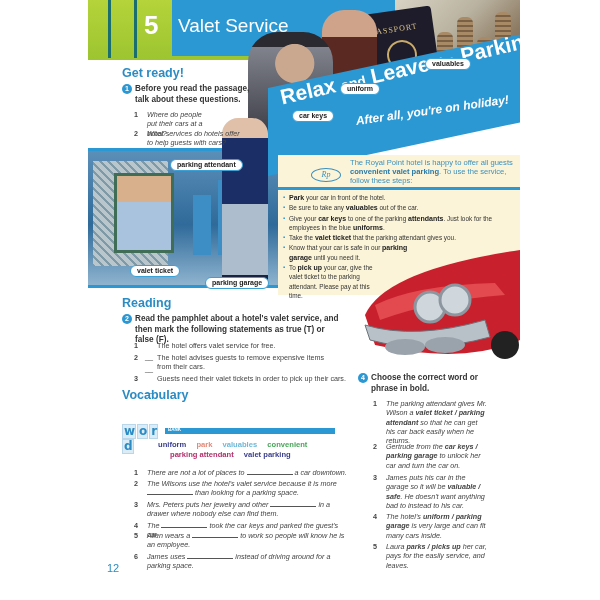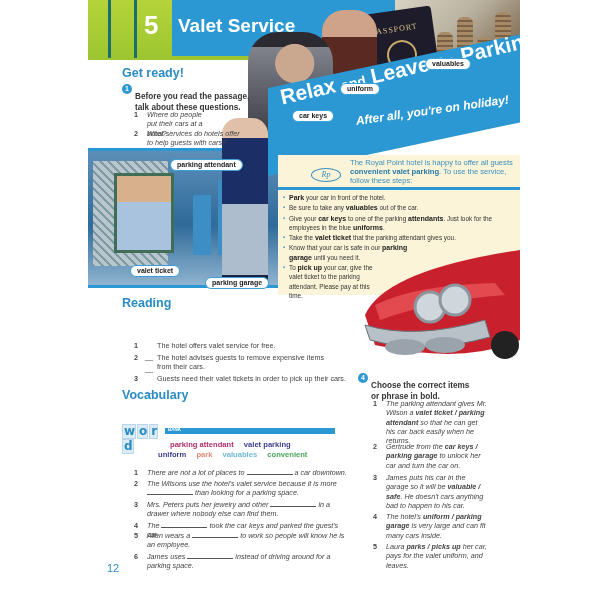--- a/index.html
+++ b/index.html
@@ -8,21 +8,21 @@
 
   .page { position: absolute; left: 0; top: 0; width: 600px; height: 600px; background: #fff; }
 
   
   .hdr-green { position: absolute; left: 88px; top: 0; width: 84px; height: 60px;
     background: linear-gradient(180deg, #b5d33a 0%, #9cc530 100%); }
   .hdr-stripe { position: absolute; top: 0; width: 3px; height: 58px; background: #1a6f6e; }
   .hdr-blue { position: absolute; left: 172px; top: 0; width: 348px; height: 58px; background: #2b98d3; }
   .hdr-greenline { position: absolute; left: 172px; top: 56px; width: 348px; height: 4px; background: #9cc530; }
   .chapter-num { position: absolute; left: 144px; top: 10px; font-size: 26px; font-weight: bold; color: #fff; }
-  .chapter-title { position: absolute; left: 178px; top: 15px; font-size: 19px; font-weight: bold; color: #fff; }
+  .chapter-title { position: absolute; left: 178px; top: 15px; font-size: 19px; font-weight: normal; color: #fff; }
 
   
   .photo { position: absolute; overflow: hidden; }
   .photo-money { left: 395px; top: 0; width: 125px; height: 92px;
     background: linear-gradient(135deg, #d9d3c4 0%, #b9b2a0 40%, #8d7a62 70%, #6e5a44 100%); }
   .coin-stack { position: absolute; bottom: 0; width: 16px; border-radius: 6px 6px 2px 2px;
     background: repeating-linear-gradient(180deg, #a88a66 0 3px, #7a6045 3px 5px); }
   .photo-passport { left: 367px; top: 10px; width: 70px; height: 90px; background: #1e1c2a; transform: rotate(-8deg); border-radius: 4px; }
   .passport-text { position: absolute; top: 14px; left: 8px; font-size: 8px; color: #d9c28a; font-family: "Liberation Serif", serif; letter-spacing: 1px; }
   .passport-seal { position: absolute; top: 30px; left: 20px; width: 30px; height: 30px; border-radius: 50%; border: 2px solid #c9ab6a; }
@@ -71,21 +71,21 @@
 
   
   .tag { position: absolute; background: #fff; border: 1.5px solid #3aa0d6; border-radius: 8px; padding: 0 6px;
     font-size: 7px; font-weight: bold; color: #222; line-height: 10px; white-space: nowrap; }
 
   
   .sec-title { position: absolute; font-size: 12.5px; font-weight: bold; color: #2b8cc4; }
   .task { position: absolute; font-size: 8.2px; font-weight: bold; color: #333; line-height: 10.5px; }
   .task-num { position: absolute; left: 0; top: 0; width: 10px; height: 10px; border-radius: 50%; background: #2b98d3;
     color: #fff; font-size: 7px; text-align: center; line-height: 10px; }
-  .task-text { display: block; padding-left: 13px; margin-top: 8px; }
+  .task-text { display: block; padding-left: 13px; }
   .q { position: absolute; font-size: 7.2px; color: #444; line-height: 9.3px; }
   .q .n { position: absolute; left: 0; top: 0; font-weight: bold; }
   .q .t { display: block; padding-left: 13px; font-style: italic; }
   .q .blank { position: absolute; left: 11px; top: 11px; }
   .q .t2 { display: block; padding-left: 23px; }
 
   .wb-logo { position: absolute; left: 122px; top: 424px; width: 42px; height: 16px; font-family: "DejaVu Sans", sans-serif;
     font-weight: bold; font-size: 12px; color: #2b8cc4; letter-spacing: -1px; }
   .wb-logo span { display: inline-block; background: #dcecf7; margin-right: 1px; padding: 0 1px; border: 1px solid #b9d6ea; line-height: 13px; }
   .wb-bar { position: absolute; left: 165px; top: 428px; width: 170px; height: 6px; background: #2b98d3; }
@@ -185,20 +185,24 @@
   <div class="q" style="left:134px;top:110px;width:75px">
     <span class="n">1</span>
       <span class="t">Where do people put their cars at a hotel?</span>
   </div>
   <div class="q" style="left:134px;top:129px;width:112px">
     <span class="n">2</span>
       <span class="t">What services do hotels offer to help guests with cars?</span>
   </div>
 
   <div class="sec-title" style="left:122px;top:296px">Reading</div>
+  <div class="task" style="left:122px;top:314px;width:220px">
+    <span class="task-num">2</span>
+    <span class="task-text">Read the pamphlet about a hotel's valet service, and then mark the following statements as true (T) or false (F).</span>
+  </div>
   <div class="q" style="left:134px;top:341px;width:205px">
     <span class="n">1</span>
       <span class="blank">__</span>
       <span class="t2">The hotel offers valet service for free.</span>
   </div>
   <div class="q" style="left:134px;top:353px;width:205px">
     <span class="n">2</span>
       <span class="blank">__</span>
       <span class="t2">The hotel advises guests to remove expensive items from their cars.</span>
   </div>
@@ -208,30 +212,30 @@
       <span class="t2">Guests need their valet tickets in order to pick up their cars.</span>
   </div>
 
   <div class="sec-title" style="left:122px;top:388px">Vocabulary</div>
   <div class="wb-logo">
     <span>w</span><span>o</span><span>r</span><span>d</span>
   </div>
   <div class="wb-bar"></div>
   <div class="wb-bank">BANK</div>
   <div class="wb-words">
-    <div style="padding-left:20px">
-      <span style="color:#b0306a">parking attendant</span>
-      <span style="color:#3b3f8f">valet parking</span>
-    </div>
     <div style="padding-left:8px">
       <span style="color:#3b3f8f">uniform</span>
       <span style="color:#e08a7a">park</span>
       <span style="color:#6fb8d8">valuables</span>
       <span style="color:#4aa55a">convenient</span>
     </div>
+    <div style="padding-left:20px">
+      <span style="color:#b0306a">parking attendant</span>
+      <span style="color:#3b3f8f">valet parking</span>
+    </div>
   </div>
 
   <div class="q" style="left:134px;top:468px;width:215px">
     <span class="n">1</span>
       <span class="t"><span>There are not a lot of places to</span> <span class="blank-line"></span> <span>a car downtown.</span></span>
   </div>
   <div class="q" style="left:134px;top:479px;width:215px">
     <span class="n">2</span>
       <span class="t"><span>The Wilsons use the hotel's valet service because it is more</span> <span class="blank-line"></span> <span>than looking for a parking space.</span></span>
   </div>
@@ -247,37 +251,37 @@
     <span class="n">5</span>
       <span class="t"><span>Allen wears a</span> <span class="blank-line"></span> <span>to work so people will know he is an employee.</span></span>
   </div>
   <div class="q" style="left:134px;top:552px;width:215px">
     <span class="n">6</span>
       <span class="t"><span>James uses</span> <span class="blank-line"></span> <span>instead of driving around for a parking space.</span></span>
   </div>
 
   <div class="task" style="left:358px;top:373px;width:120px">
     <span class="task-num">4</span>
-    <span class="task-text">Choose the correct items or phrase in bold.</span>
+    <span class="task-text">Choose the correct word or phrase in bold.</span>
   </div>
   <div class="q" style="left:373px;top:399px;width:115px">
     <span class="n">1</span>
       <span class="t"><span>The parking attendant gives Mr. Wilson a </span><b>valet ticket / parking attendant</b><span> so that he can get his car back easily when he returns.</span></span>
   </div>
   <div class="q" style="left:373px;top:442px;width:115px">
     <span class="n">2</span>
       <span class="t"><span>Gertrude from the </span><b>car keys / parking garage</b><span> to unlock her car and turn the car on.</span></span>
   </div>
   <div class="q" style="left:373px;top:473px;width:115px">
     <span class="n">3</span>
-      <span class="t"><span>James puts his car in the garage so it will be </span><b>valuable / safe</b><span>. He doesn't cars anything bad to happen to his car.</span></span>
+      <span class="t"><span>James puts his car in the garage so it will be </span><b>valuable / safe</b><span>. He doesn't want anything bad to instead to his car.</span></span>
   </div>
   <div class="q" style="left:373px;top:512px;width:115px">
     <span class="n">4</span>
       <span class="t"><span>The hotel's </span><b>uniform / parking garage</b><span> is very large and can fit many cars inside.</span></span>
   </div>
   <div class="q" style="left:373px;top:542px;width:115px">
     <span class="n">5</span>
-      <span class="t"><span>Laura </span><b>parks / picks up</b><span> her car, pays for the valet uniform, and leaves.</span></span>
+      <span class="t"><span>Laura </span><b>parks / picks up</b><span> her car, pays for the easily service, and leaves.</span></span>
   </div>
 
   <div class="page-num">12</div>
 </div>
 
 </body></html>

